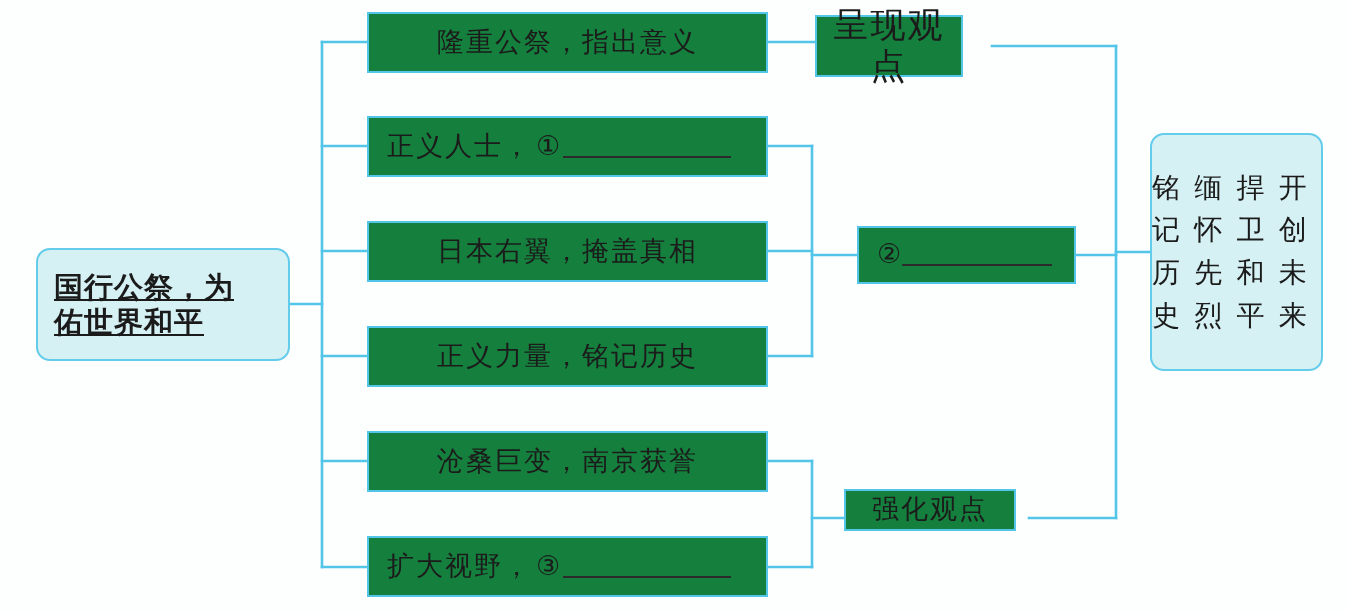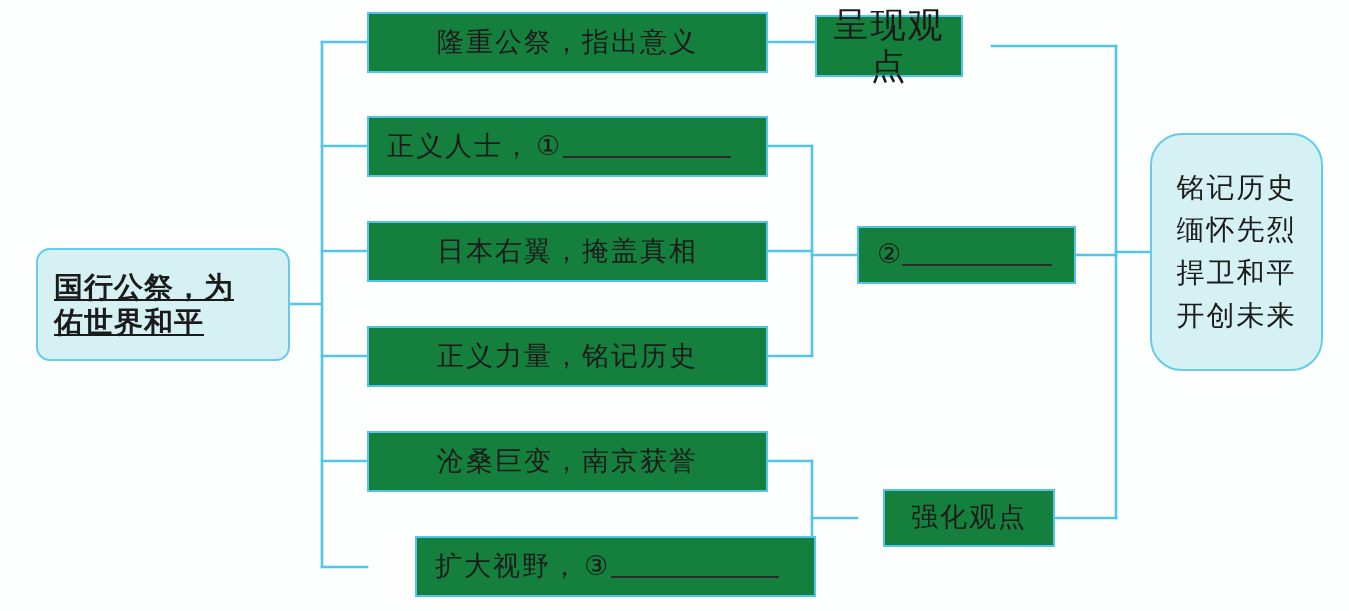--- a/index.html
+++ b/index.html
@@ -66,21 +66,21 @@
     letter-spacing: 2px;
   }
   .branch.center { padding: 0 10px; }
   .branch.left { padding-left: 18px; }
 
   #branch-1 { top: 12px; }
   #branch-2 { top: 116px; }
   #branch-3 { top: 221px; }
   #branch-4 { top: 326px; }
   #branch-5 { top: 431px; }
-  #branch-6 { top: 536px; margin-left: 48px; }
+  #branch-6 { top: 536px; }
 
   
   .blankline {
     display: inline-block;
     border-bottom: 2px solid #2b2b2b;
     width: 168px;
     margin-left: 1px;
     vertical-align: -4px;
     height: 20px;
   }
@@ -97,37 +97,36 @@
     letter-spacing: 2px;
   }
   #mid-center {
     left: 857px; top: 226px;
     width: 219px; height: 58px;
     font-size: 27px;
     padding-left: 14px;
   }
   #mid-center .blankline { width: 150px; }
   #mid-bottom {
-    left: 883px; top: 489px;
-    width: 172px; height: 58px;
+    left: 844px; top: 489px;
+    width: 172px; height: 42px;
     font-size: 27px;
     letter-spacing: 2px;
   }
 
   
   #final-node {
     left: 1150px; top: 133px;
     width: 173px; height: 238px;
     font-size: 28px;
-    flex-direction: column;
+    flex-direction: row;
     justify-content: center;
     align-items: center;
     letter-spacing: 2px;
     line-height: 1.52;
-    border-radius: 32px;
   }
   #final-node .fline { display: block; }
 </style>
 </head>
 <body>
 
 <div id="canvas">
 
   <svg id="wires" viewBox="0 0 1349 611" width="1349" height="611">
     <g fill="none" stroke="#52c5e8" stroke-width="2.6" stroke-linecap="square">

